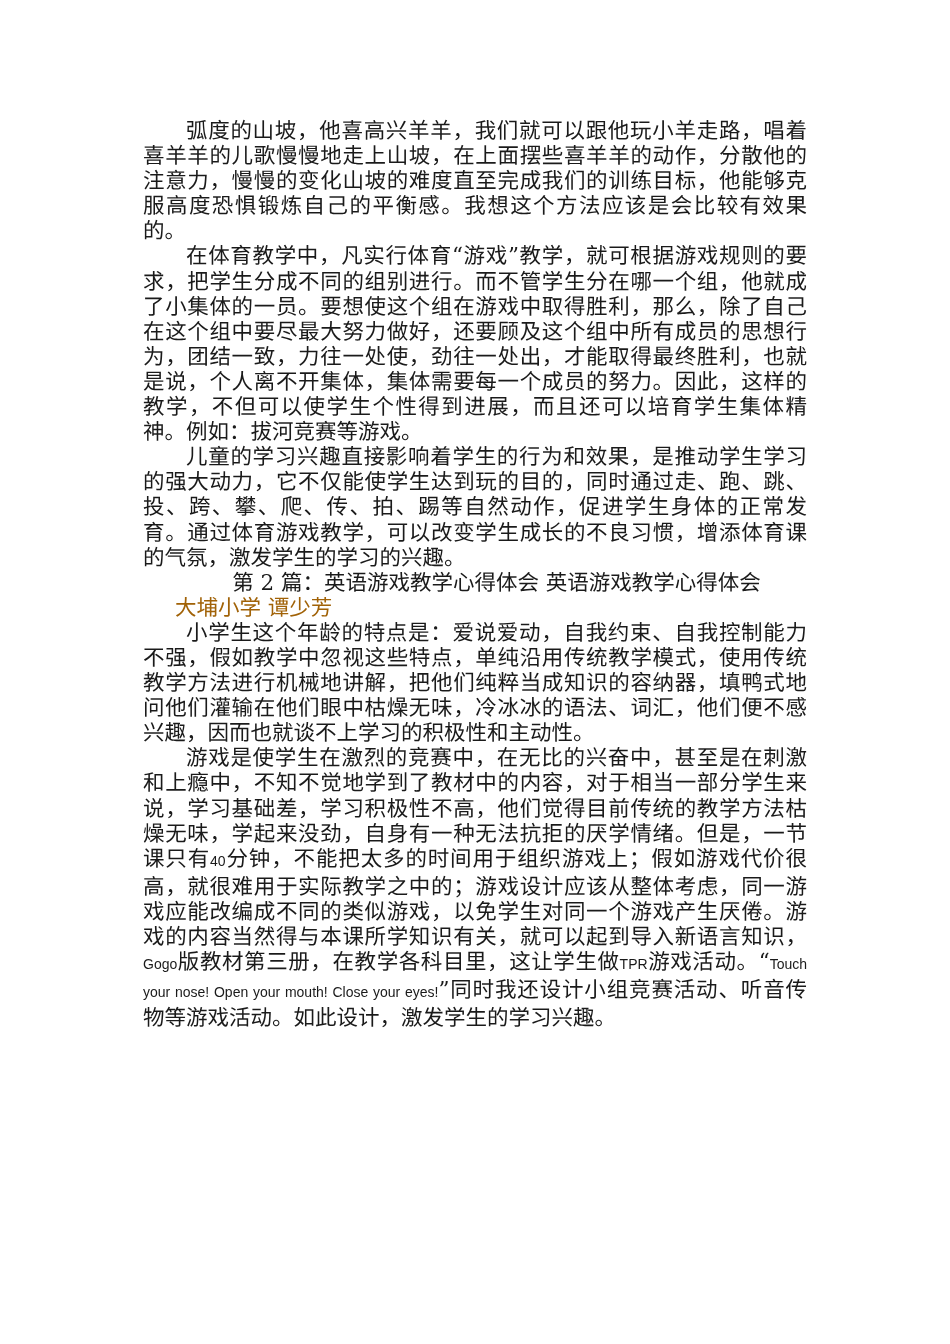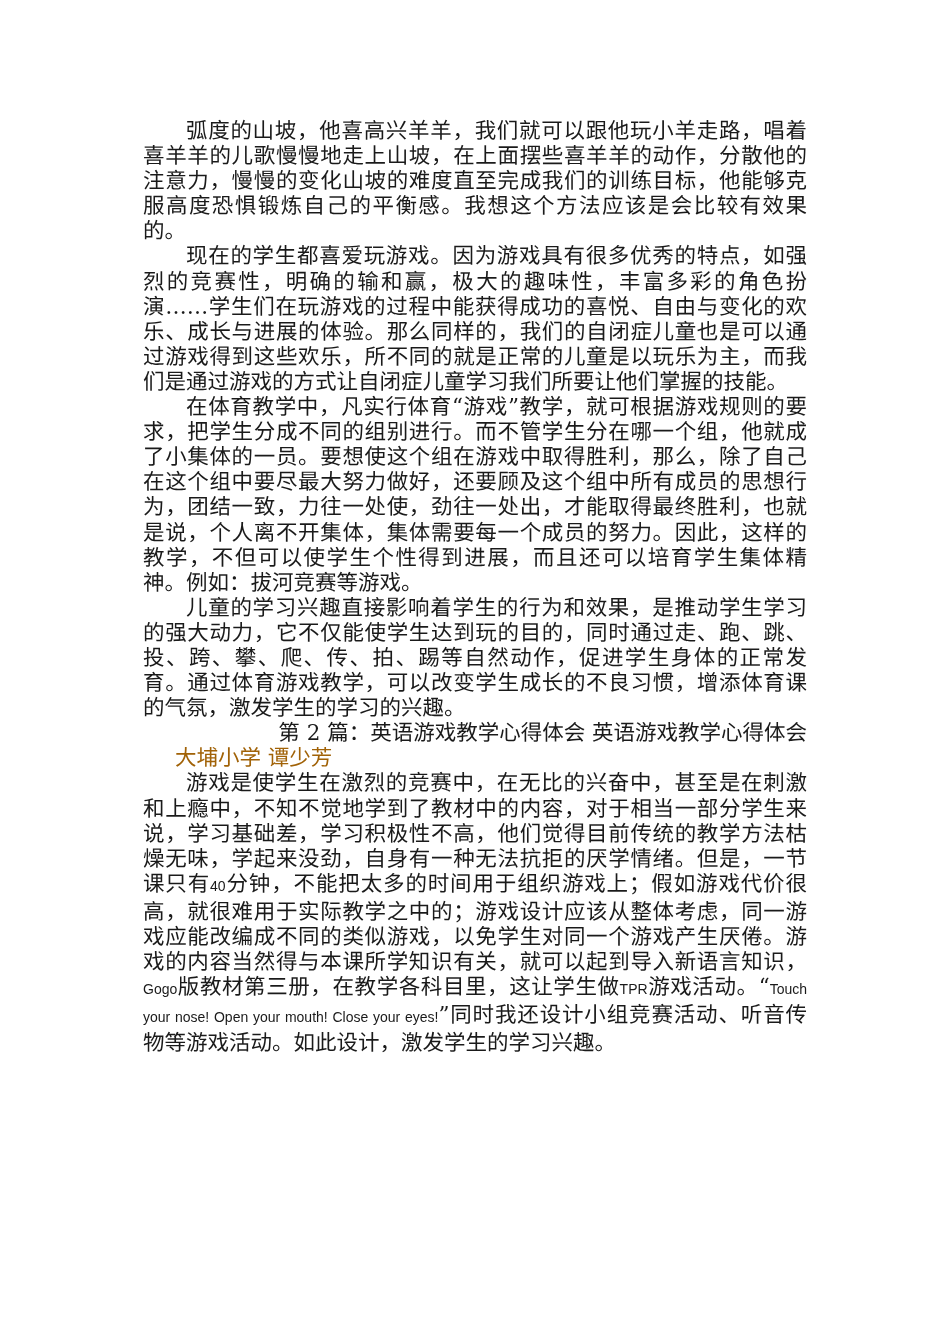--- a/index.html
+++ b/index.html
@@ -40,21 +40,21 @@
     -webkit-font-smoothing: none;
   }
 
   
   .section-heading {
     margin: 0;
     font-family: "DejaVu Serif", "Liberation Serif", serif;
     font-size: 21.5px;
     line-height: 25.1px;
     color: #1a1a1a;
-    text-align: right;
+    text-align: center;
     text-indent: 43px;
   }
 
   
   .byline {
     margin: 0;
     font-family: "DejaVu Serif", "Liberation Serif", serif;
     font-size: 21.5px;
     line-height: 25.1px;
     color: #a16207;
@@ -73,27 +73,27 @@
   }
 </style>
 </head>
 <body>
 
 <div class="page">
   <div class="text-column">
 
     <p class="para">弧度的山坡，他喜高兴羊羊，我们就可以跟他玩小羊走路，唱着喜羊羊的儿歌慢慢地走上山坡，在上面摆些喜羊羊的动作，分散他的注意力，慢慢的变化山坡的难度直至完成我们的训练目标，他能够克服高度恐惧锻炼自己的平衡感。我想这个方法应该是会比较有效果的。</p>
 
-    <p class="para">现在的学生都喜爱玩游戏。因为游戏具有很多优秀的特点，如强烈的竞赛性，明确的输和赢，极大的趣味性，丰富多彩的角色扮演……学生们在玩游戏的过程中能获得成功的喜悦、自由与变化的欢乐、成长与进展的体验。那么同样的，我们的自闭症儿童也是可以通过游戏得到这些欢乐，所不同的就是正常的儿童是以玩乐为主，而我们是通过游戏的方式让自闭症儿童学习我们所要让他们掌握的技能。</p>
 
     <p class="para">在体育教学中，凡实行体育“游戏”教学，就可根据游戏规则的要求，把学生分成不同的组别进行。而不管学生分在哪一个组，他就成了小集体的一员。要想使这个组在游戏中取得胜利，那么，除了自己在这个组中要尽最大努力做好，还要顾及这个组中所有成员的思想行为，团结一致，力往一处使，劲往一处出，才能取得最终胜利，也就是说，个人离不开集体，集体需要每一个成员的努力。因此，这样的教学，不但可以使学生个性得到进展，而且还可以培育学生集体精神。例如：拔河竞赛等游戏。</p>
 
     <p class="para">儿童的学习兴趣直接影响着学生的行为和效果，是推动学生学习的强大动力，它不仅能使学生达到玩的目的，同时通过走、跑、跳、投、跨、攀、爬、传、拍、踢等自然动作，促进学生身体的正常发育。通过体育游戏教学，可以改变学生成长的不良习惯，增添体育课的气氛，激发学生的学习的兴趣。</p>
 
     <p class="section-heading">第 2 篇：英语游戏教学心得体会 英语游戏教学心得体会</p>
 
     <p class="byline">大埔小学 谭少芳</p>
 
+    <p class="para">小学生这个年龄的特点是：爱说爱动，自我约束、自我控制能力不强，假如教学中忽视这些特点，单纯沿用传统教学模式，使用传统教学方法进行机械地讲解，把他们纯粹当成知识的容纳器，填鸭式地问他们灌输在他们眼中枯燥无味，冷冰冰的语法、词汇，他们便不感兴趣，因而也就谈不上学习的积极性和主动性。</p>
 
     <p class="para">游戏是使学生在激烈的竞赛中，在无比的兴奋中，甚至是在刺激和上瘾中，不知不觉地学到了教材中的内容，对于相当一部分学生来说，学习基础差，学习积极性不高，他们觉得目前传统的教学方法枯燥无味，学起来没劲，自身有一种无法抗拒的厌学情绪。但是，一节课只有<span class="latin">40</span>分钟，不能把太多的时间用于组织游戏上；假如游戏代价很高，就很难用于实际教学之中的；游戏设计应该从整体考虑，同一游戏应能改编成不同的类似游戏，以免学生对同一个游戏产生厌倦。游戏的内容当然得与本课所学知识有关，就可以起到导入新语言知识，<span class="latin">Gogo</span>版教材第三册，在教学各科目里，这让学生做<span class="latin">TPR</span>游戏活动。“<span class="latin">Touch your nose! Open your mouth! Close your eyes!</span>”同时我还设计小组竞赛活动、听音传物等游戏活动。如此设计，激发学生的学习兴趣。</p>
 
   </div>
 </div>
 
 </body></html>

